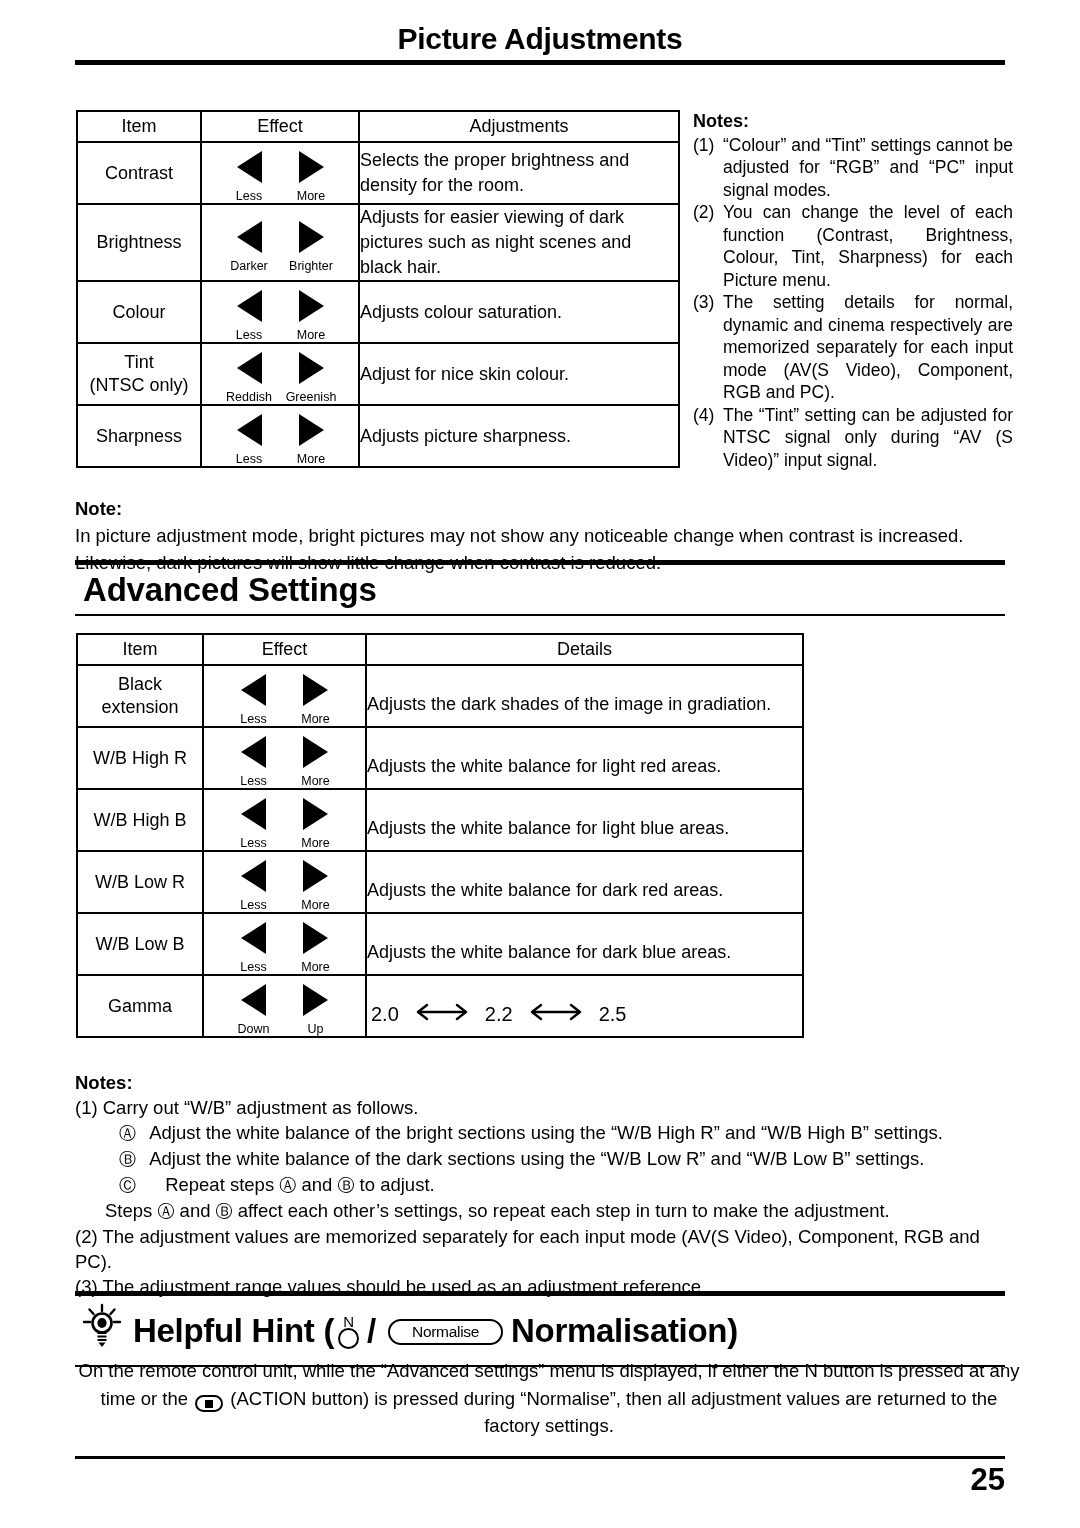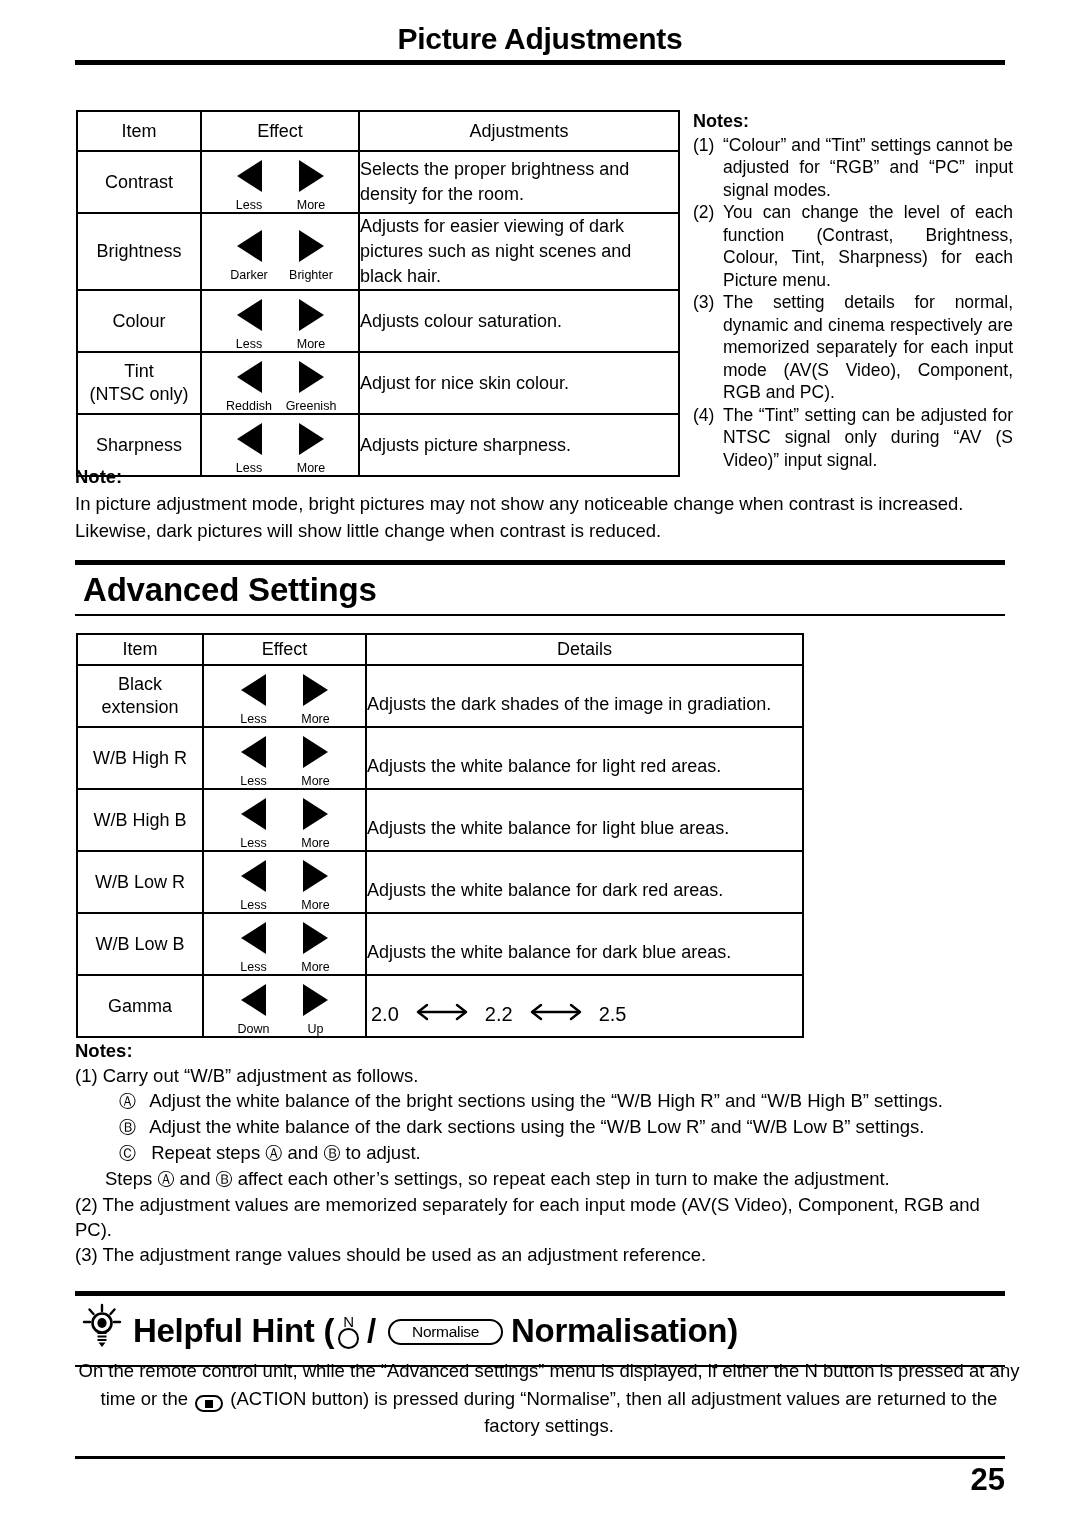--- a/index.html
+++ b/index.html
@@ -107,21 +107,21 @@
   .nrow { display:flex; align-items:flex-start; }
   .nrow .nnum { width:30px; flex:0 0 30px; }
   .nrow .ntxt { flex:1; text-align: justify; text-justify: inter-word; }
 
   .note-block {
     position:absolute;
     left:75px; width:945px;
     font-size:18.5px;
     line-height:27px;
   }
-  .note-block .nt-head { font-weight:bold; font-size:18.5px; }
+  .note-block .nt-head { font-weight:bold; font-size:18.5px;margin-top:32px; }
 
   
   .section {
     position:absolute; left:75px; width:930px;
   }
   .section .sec-title {
     font-size:33px;
     font-weight:bold;
     line-height:44px;
     padding: 3px 0 2px 8px;
@@ -197,21 +197,21 @@
   <table class="spec" id="picture-table" style="position:absolute; left:76px; top:110px; width:602px;">
     <colgroup>
         <col style="width:124px">
         <col style="width:158px">
         <col style="width:320px">
       </colgroup>
     <tbody id="pt-body">
         <tr class="hdr">
           <td style="height:31px">Item</td>
           <td style="height:31px">Effect</td>
-          <td style="height:40px">Adjustments</td>
+          <td style="height:31px">Adjustments</td>
         </tr>
         <tr style="height:62px">
           <td class="item">Contrast</td>
           <td class="effect">
             <div class="arrows">
               <div class="arrowbox">
                 <div class="tri left"></div>
                 <div class="arrowlbl">Less</div>
               </div>
               <div class="arrowbox">
@@ -460,21 +460,21 @@
     <div style="padding-left:44px;">
       <span class="circ">Ⓐ</span>
       <span style="margin-left:8px;">Adjust the white balance of the bright sections using the “W/B High R” and “W/B High B” settings.</span>
     </div>
     <div style="padding-left:44px;">
       <span class="circ">Ⓑ</span>
       <span style="margin-left:8px;">Adjust the white balance of the dark sections using the “W/B Low R” and “W/B Low B” settings.</span>
     </div>
     <div style="padding-left:44px;">
       <span class="circ">Ⓒ</span>
-      <span style="margin-left:10px;">Repeat steps</span>
+      <span style="margin-left:24px;">Repeat steps</span>
       <span class="circ">Ⓐ</span>
       <span>and</span>
       <span class="circ">Ⓑ</span>
       <span>to adjust.</span>
     </div>
     <div style="padding-left:30px;">
       <span>Steps</span>
       <span class="circ">Ⓐ</span>
       <span>and</span>
       <span class="circ">Ⓑ</span>

